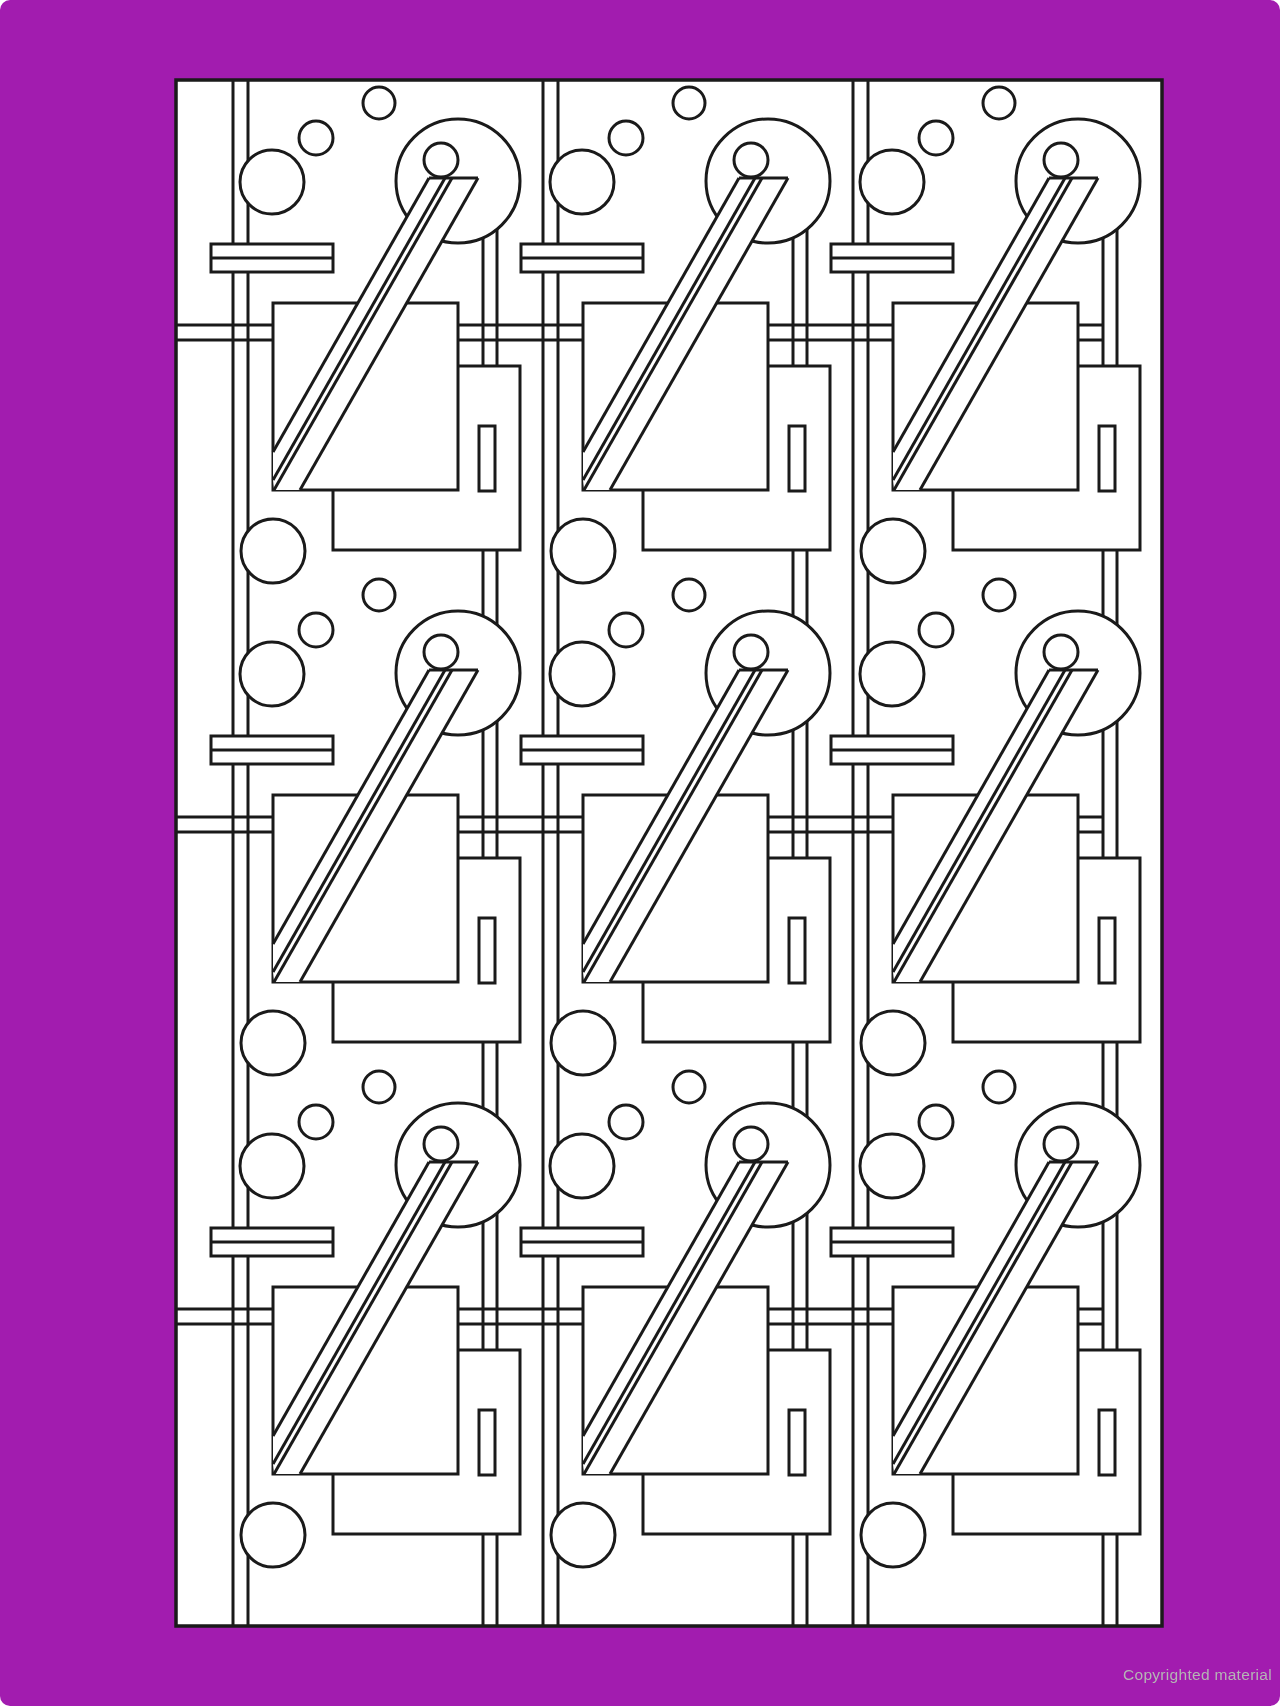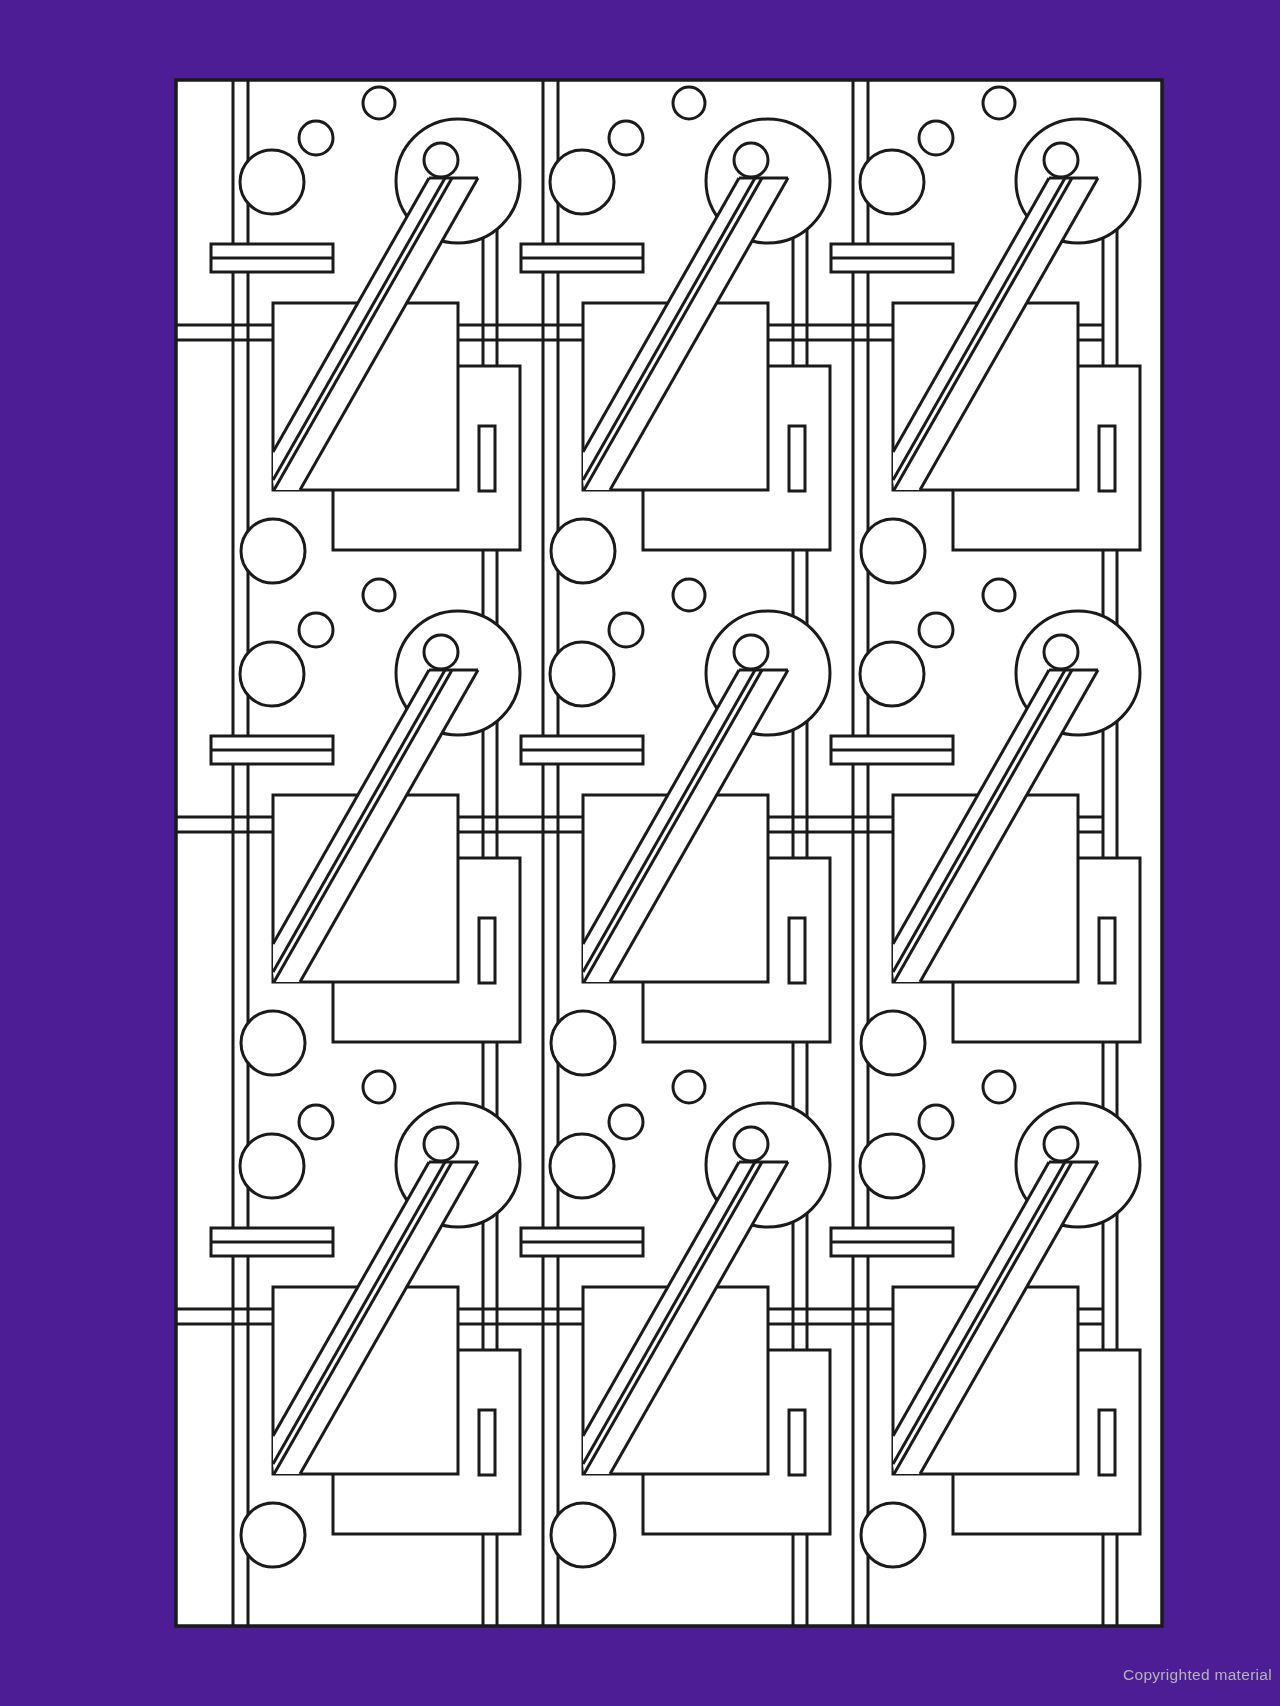--- a/index.html
+++ b/index.html
@@ -17,21 +17,21 @@
     top: 1666px;
     right: 8px;
     font-size: 15.5px;
     letter-spacing: 0.3px;
     font-family: "Liberation Sans", sans-serif;
   }
 </style>
 </head>
 <body>
 
-<div class="page" style="background: #4c1d95;">
+<div class="page" style="background: #a21caf; border-radius: 10px;">
   <svg id="art" class="art-svg" width="1280" height="1706" viewBox="0 0 1280 1706" xmlns="http://www.w3.org/2000/svg">
       <rect x="176" y="80" width="986" height="1546" fill="#ffffff" stroke="#1a1a1a" stroke-width="3.5"></rect>
       <line x1="233" y1="80" x2="233" y2="1626" stroke="#1a1a1a" stroke-width="3"></line>
       <line x1="248" y1="80" x2="248" y2="1626" stroke="#1a1a1a" stroke-width="3"></line>
       <line x1="543" y1="80" x2="543" y2="1626" stroke="#1a1a1a" stroke-width="3"></line>
       <line x1="558" y1="80" x2="558" y2="1626" stroke="#1a1a1a" stroke-width="3"></line>
       <line x1="853" y1="80" x2="853" y2="1626" stroke="#1a1a1a" stroke-width="3"></line>
       <line x1="868" y1="80" x2="868" y2="1626" stroke="#1a1a1a" stroke-width="3"></line>
       <line x1="176" y1="325" x2="1103" y2="325" stroke="#1a1a1a" stroke-width="3"></line>
       <line x1="176" y1="340" x2="1103" y2="340" stroke="#1a1a1a" stroke-width="3"></line>

